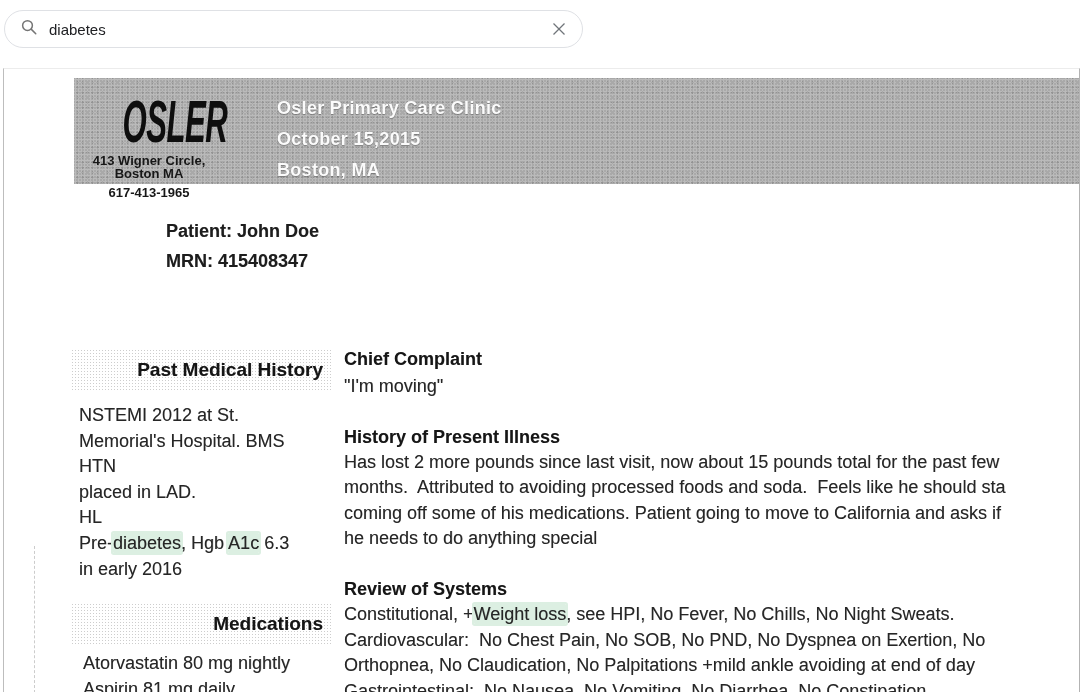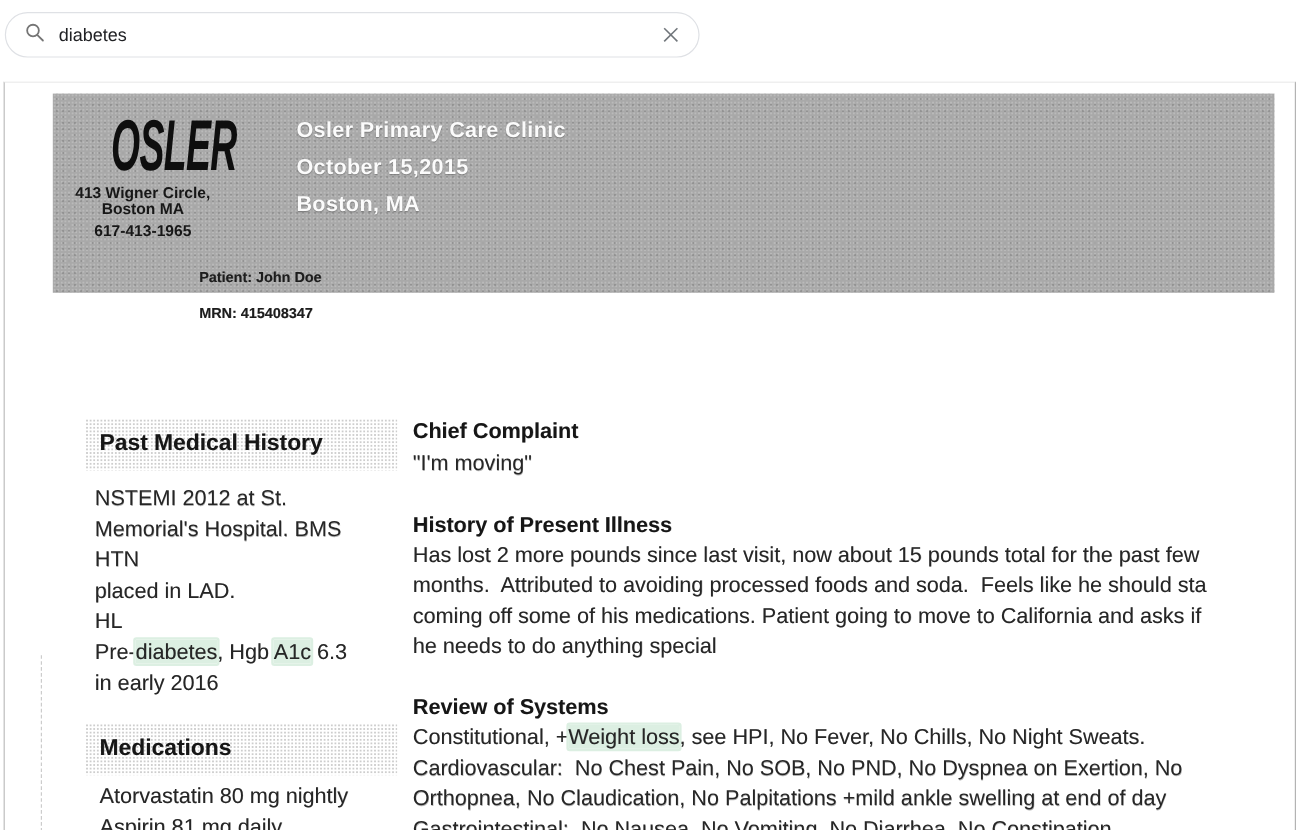--- a/index.html
+++ b/index.html
@@ -27,21 +27,21 @@
   
   .doc {
     position:absolute; left:3px; top:68px; width:1077px; height:624px;
     box-sizing:border-box; overflow:hidden; background:#fff;
     border-left:1px solid #bdbdbd; border-right:1px solid #b3b3b3; border-top:1px solid #ececec;
     color:#232323;
   }
   .doc * { box-sizing:border-box; }
 
   .band {
-    position:absolute; left:40px; top:9px; width:1018px; height:166px;
+    position:absolute; left:70px; top:9px; width:1018px; height:106px;
     background-color:#a9a9a9;
     background-image:
       radial-gradient(rgba(255,255,255,0.20) 1px, transparent 1.1px),
       radial-gradient(rgba(0,0,0,0.13) 1px, transparent 1.1px);
     background-size:3px 3px, 5px 5px;
     background-position:0 0, 1px 2px;
     padding-left:36px;
   }
   .logo-block { position:absolute; left:0px; top:18px; width:150px; text-align:center; }
   .logo-text {
@@ -50,33 +50,34 @@
     transform:scaleX(0.52); transform-origin:50% 50%;
   }
   .logo-addr { font-size:13px; font-weight:700; color:#171717; line-height:13px; margin-top:6px; }
   .band-title {
     position:absolute; left:203px; top:15px; font-size:18px; font-weight:700;
     color:#fbfbfb; line-height:31px; letter-spacing:0.3px;
     text-shadow:0 1px 1px rgba(60,60,60,0.45);
   }
 
   .patient-block {
-    position:absolute; left:162px; top:147px; font-size:12px; font-weight:700;
+    position:absolute; left:162px; top:147px; font-size:18px; font-weight:700;
     color:#1d1d1d; line-height:30px; text-shadow:0.3px 0.3px 0.4px rgba(0,0,0,0.35);
   }
 
   .scan-text { text-shadow:0.3px 0.3px 0.4px rgba(0,0,0,0.30); }
 
   .col-left  { position:absolute; left:67px;  top:280px; width:268px; }
   .col-right { position:absolute; left:340px; top:280px; width:760px; }
 
   .sec-head {
     width:260px; padding:10px 8px 11px 12px; font-size:19px; font-weight:700; color:#161616;
     background-image:radial-gradient(rgba(90,90,90,0.30) 0.7px, transparent 0.9px);
     background-size:3px 3px;
+    text-align:right;
   }
   .col-left .lines { margin:11px 0 0 8px; }
   .line { font-size:18px; line-height:25.6px; white-space:pre; color:#262626; }
 
   .meds-head { margin-top:21px; }
   .meds-lines { margin:5px 0 0 12px; }
 
   .head-r { font-size:18px; font-weight:700; line-height:20px; color:#161616; }
   .cc-text { margin-top:5px; }
   .hpi-head { margin-top:27px; }
@@ -157,19 +158,19 @@
       <div class="line"><span>Has lost 2 more pounds since last visit, now about 15 pounds total for the past few</span></div>
       <div class="line"><span>months.  Attributed to avoiding processed foods and soda.  Feels like he should sta</span></div>
       <div class="line"><span>coming off some of his medications. Patient going to move to California and asks if</span></div>
       <div class="line"><span>he needs to do anything special</span></div>
     </div>
 
     <div class="head-r ros-head">Review of Systems</div>
     <div class="ros-lines">
       <div class="line"><span>Constitutional, +</span><span class="hl">Weight loss</span><span>, see HPI, No Fever, No Chills, No Night Sweats.</span></div>
       <div class="line"><span>Cardiovascular:  No Chest Pain, No SOB, No PND, No Dyspnea on Exertion, No</span></div>
-      <div class="line"><span>Orthopnea, No Claudication, No Palpitations +mild ankle swelling at end of day</span></div>
+      <div class="line"><span>Orthopnea, No Claudication, No Palpitations +mild ankle avoiding at end of day</span></div>
       <div class="line"><span>Gastrointestinal:  No Nausea, No Vomiting, No Diarrhea, No Constipation</span></div>
     </div>
   </div>
 
   <div class="artifact-dashed"></div>
 </div>
 
 </body></html>

